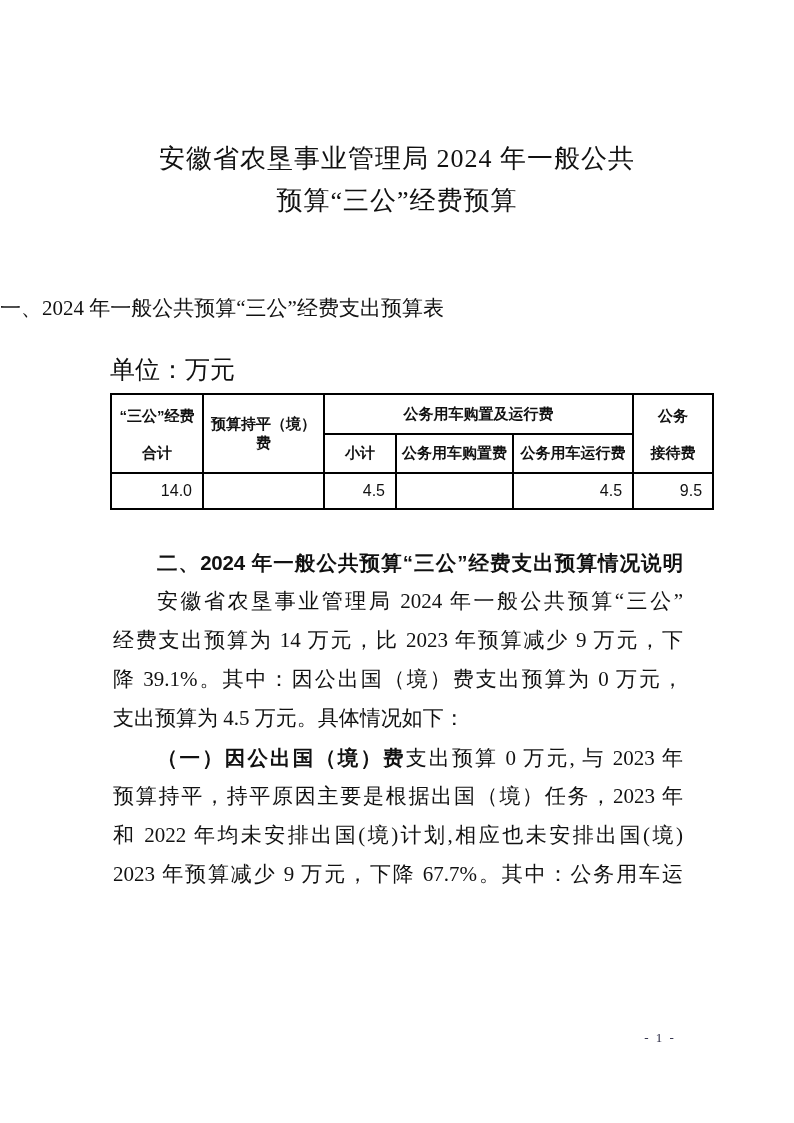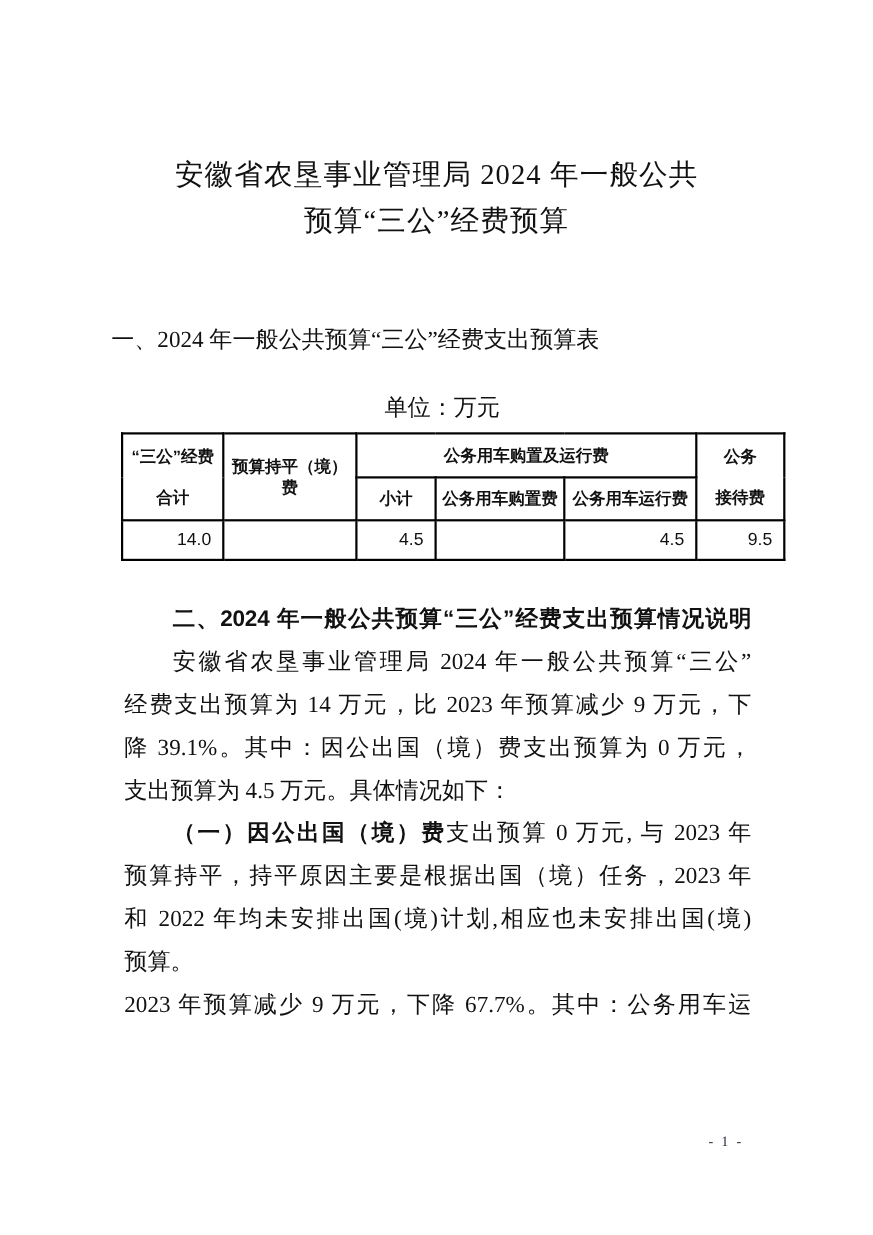--- a/index.html
+++ b/index.html
@@ -27,32 +27,31 @@
     font-weight: normal;
     line-height: 42px;
     letter-spacing: 1px;
   }
 
   
   .sec1-heading {
     top: 293px;
     left: 0;
     width: 646px;
-    text-align: center;
     font-size: 21px;
     line-height: 30px;
   }
 
   
   .unit-label {
     top: 356px;
     left: 110px;
     width: 584px;
-    text-align: center;
-    font-size: 21px;
+    text-align: left;
+    font-size: 25px;
     line-height: 28px;
   }
 
   
   table.budget {
     position: absolute;
     top: 393px;
     left: 110px;
     width: 602px;
     border-collapse: collapse;
@@ -177,18 +176,17 @@
   <div class="line indent stretch sec2-heading">二、2024 年一般公共预算“三公”经费支出预算情况说明</div>
 
   <div class="line indent stretch">安徽省农垦事业管理局 2024 年一般公共预算“三公”</div>
   <div class="line stretch">经费支出预算为 14 万元，比 2023 年预算减少 9 万元，下</div>
   <div class="line stretch">降 39.1%。其中：因公出国（境）费支出预算为 0 万元，</div>
   <div class="line">支出预算为 4.5 万元。具体情况如下：</div>
 
   <div class="line indent stretch"><span class="lead-bold">（一）因公出国（境）费</span><span>支出预算 0 万元, 与 2023 年</span></div>
   <div class="line stretch">预算持平，持平原因主要是根据出国（境）任务，2023 年</div>
   <div class="line stretch">和 2022 年均未安排出国(境)计划,相应也未安排出国(境)</div>
-  <div class="line">预算。</div>
 
   <div class="line stretch">2023 年预算减少 9 万元，下降 67.7%。其中：公务用车运</div>
 </div>
 
 <div class="abs page-number">- 1 -</div>
 
 </body></html>

